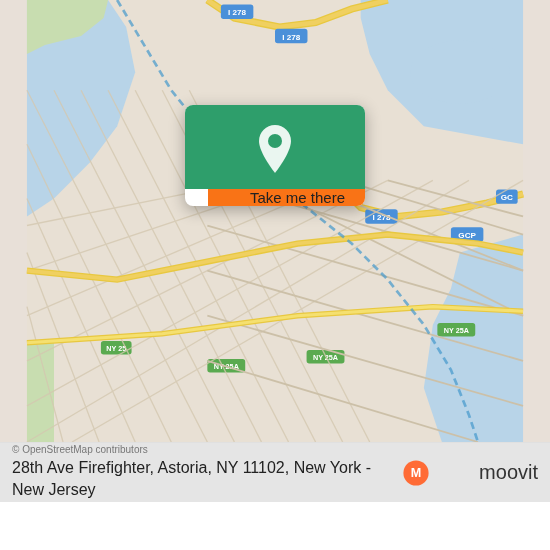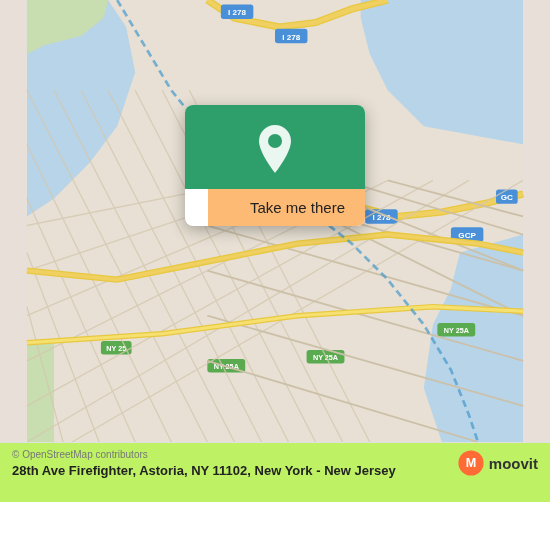--- a/index.html
+++ b/index.html
@@ -53,77 +53,77 @@
       justify-content: center;
     }
 
     #location-pin-icon {
       width: 44px;
       height: 52px;
     }
 
     #popup-button {
       width: 100%;
-      padding: 10px;
-      background: #fdba74;
+      background: #f97316;
       border: none;
       cursor: pointer;
       font-size: 15px;
       font-weight: 500;
       color: #222;
       text-align: center;
       margin-left: 45px;
     }
 
     
     #bottom-bar {
       width: 550px;
       height: 60px;
-      background: #bef264;
-      display: flex;
-      align-items: flex-start;
+      background: #e5e5e5;
+      display: flex;
+      align-items: center;
       padding: 6px 12px;
       border-top: 1px solid #e0e0e0;
       gap: 18px;
     }
 
     #moovit-logo {
       display: flex;
       align-items: center;
       gap: 4px;
       flex-shrink: 0;
     }
 
     #moovit-icon {
       width: 28px;
       height: 28px;
     }
 
     #moovit-text {
-      font-size: 15px;
-      font-weight: bold;
+      font-size: 20px;
+      font-weight: normal;
       color: #333;
+      margin-left: 45px;
     }
 
     .bottom-content {
       display: flex;
       flex-direction: column;
       flex: 1;
     }
 
     .osm-line {
       font-size: 10px;
       color: #777;
       margin-bottom: 2px;
     }
 
     .address-line {
-      font-size: 13px;
+      font-size: 16px;
       color: #222;
-      font-weight: 700;
+      font-weight: 400;
       line-height: 1.35;
     }
   </style>
 </head>
 <body>
 
 <div id="map-container">
   <svg id="map-svg" viewBox="0 0 550 490" xmlns="http://www.w3.org/2000/svg">
 
     <rect width="550" height="490" fill="#e8e0d4"></rect>

